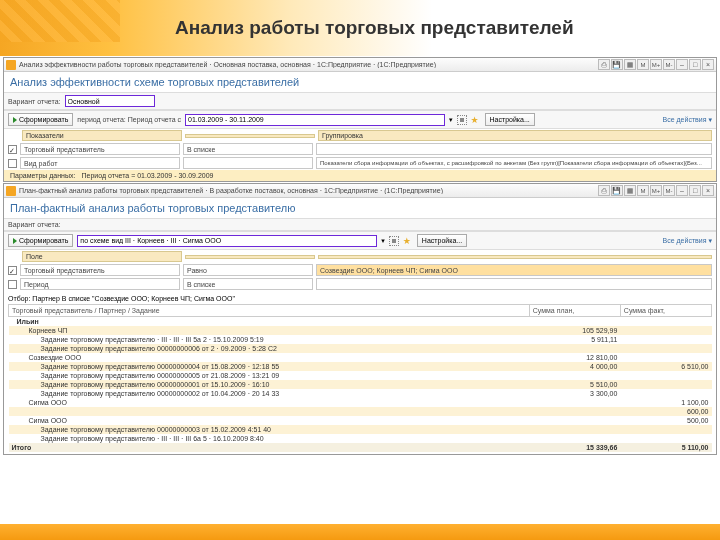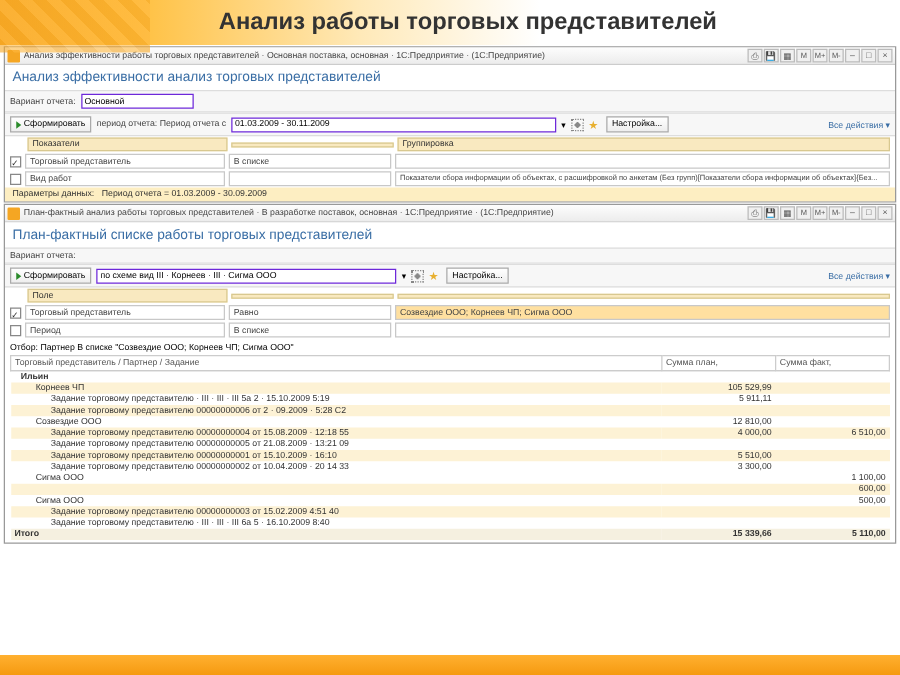--- a/index.html
+++ b/index.html
@@ -1,18 +1,18 @@
 <!DOCTYPE html>
 <html><head>
 <meta charset="utf-8">
 <style>
   * { box-sizing: border-box; margin: 0; padding: 0; font-family: Arial, sans-serif; }
   body { width: 720px; height: 540px; background: #fff; font-size: 8px; overflow: hidden; }
   
-  .header { height: 36px; background: linear-gradient(90deg, #f5a623 0%, #ffc040 15%, #ffe9b8 40%, #fff 60%); display: flex; align-items: center; position: relative; }
+  .header { height: 56px; background: linear-gradient(90deg, #f5a623 0%, #ffc040 15%, #ffe9b8 40%, #fff 60%); display: flex; align-items: center; position: relative; }
   .header-pattern { position: absolute; left: 0; top: 0; width: 120px; height: 42px; background: repeating-linear-gradient(45deg, #f5a623, #f5a623 8px, #ffb840 8px, #ffb840 16px); opacity: 0.6; }
   .header-title { font-size: 19px; font-weight: bold; color: #333; margin-left: 175px; z-index: 1; }
   
   .window { border: 1px solid #999; margin: 1px 3px; background: #fff; }
   .titlebar { height: 14px; background: linear-gradient(#fdfdfd, #ececec); display: flex; align-items: center; padding: 0 2px; border-bottom: 1px solid #ccc; }
   .titlebar-left { display: flex; align-items: center; gap: 3px; flex: 1; }
   .titlebar-title { font-size: 7px; color: #444; white-space: nowrap; overflow: hidden; }
   .win-icon { width: 10px; height: 10px; background: #f5a623; border-radius: 1px; }
   .titlebar-icons { display: flex; gap: 1px; }
   .tb-btn { width: 12px; height: 11px; background: #f0f0f0; border: 1px solid #bbb; display: flex; align-items: center; justify-content: center; font-size: 7px; color: #555; }
@@ -70,21 +70,21 @@
       <span class="tb-btn">💾</span>
       <span class="tb-btn">▦</span>
       <span class="tb-btn m">M</span>
       <span class="tb-btn m">M+</span>
       <span class="tb-btn m">M-</span>
       <span class="tb-btn">–</span>
       <span class="tb-btn">□</span>
       <span class="tb-btn">×</span>
     </div>
   </div>
-  <div class="report-title">Анализ эффективности анализ торговых представителей</div>
+  <div class="report-title">Анализ эффективности схеме торговых представителей</div>
   <div class="toolbar">
     <label>Вариант отчета:</label>
     <input type="text" style="width: 90px;" value="Основной">
   </div>
   <div class="toolbar">
     <span class="btn">
         <span class="tri"></span>
         <span>Сформировать</span>
       </span>
     <label>период отчета: Период отчета с</label>
@@ -131,30 +131,30 @@
       <span class="tb-btn">💾</span>
       <span class="tb-btn">▦</span>
       <span class="tb-btn m">M</span>
       <span class="tb-btn m">M+</span>
       <span class="tb-btn m">M-</span>
       <span class="tb-btn">–</span>
       <span class="tb-btn">□</span>
       <span class="tb-btn">×</span>
     </div>
   </div>
-  <div class="report-title">План-фактный списке работы торговых представителей</div>
+  <div class="report-title">План-фактный анализ работы торговых представителю</div>
   <div class="toolbar">
     <label>Вариант отчета:</label>
   </div>
   <div class="toolbar">
     <span class="btn">
         <span class="tri"></span>
         <span>Сформировать</span>
       </span>
-    <input type="text" style="width: 240px;" value="по схеме вид III · Корнеев · III · Сигма ООО">
+    <input type="text" style="width: 300px;" value="по схеме вид III · Корнеев · III · Сигма ООО">
     <span style="font-size:7px">▾</span>
     <span class="mini-icon gear"></span>
     <span class="mini-icon star">★</span>
     <span class="btn">Настройка...</span>
     <span class="spacer"></span>
     <span style="font-size:7px;color:#3a6ea5">Все действия ▾</span>
   </div>
   <div class="filter-row">
     <span style="width:11px"></span>
     <div class="filter-hdr" style="width:160px">Поле</div>

